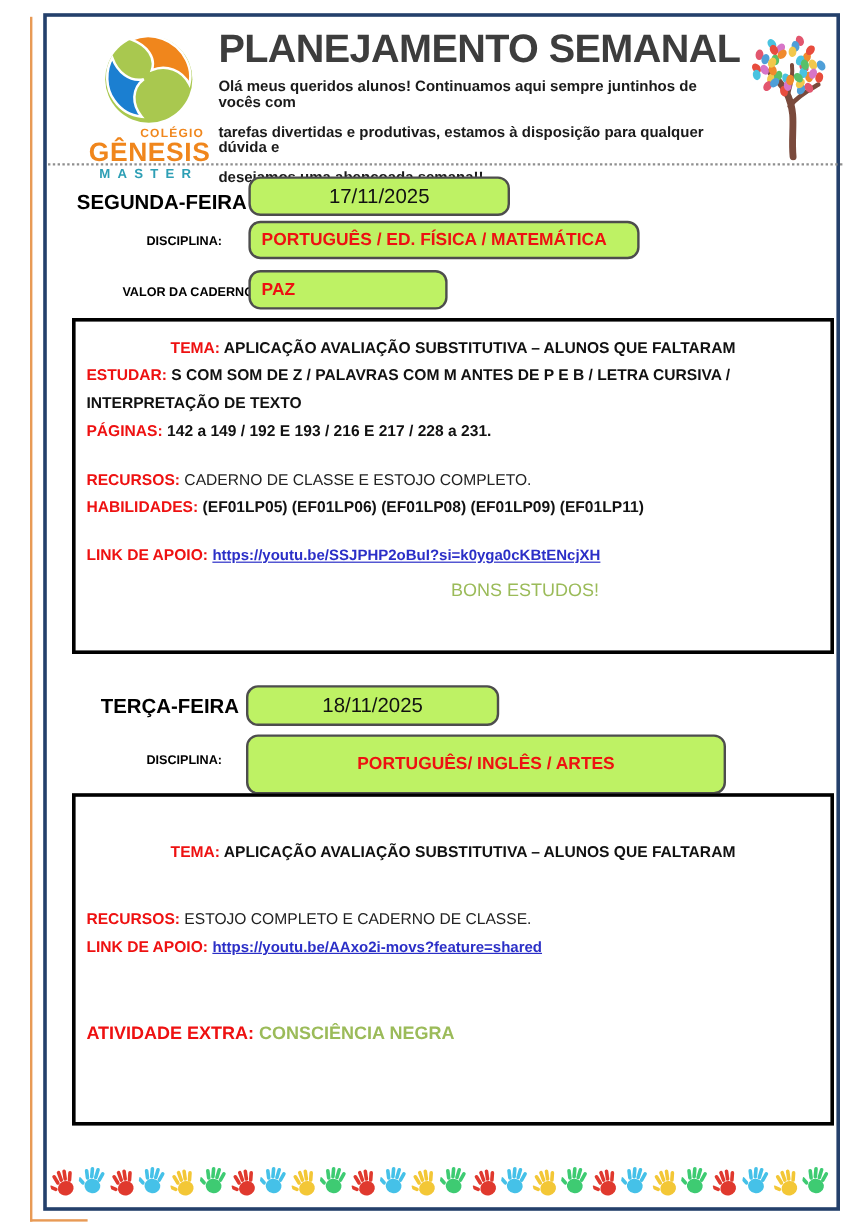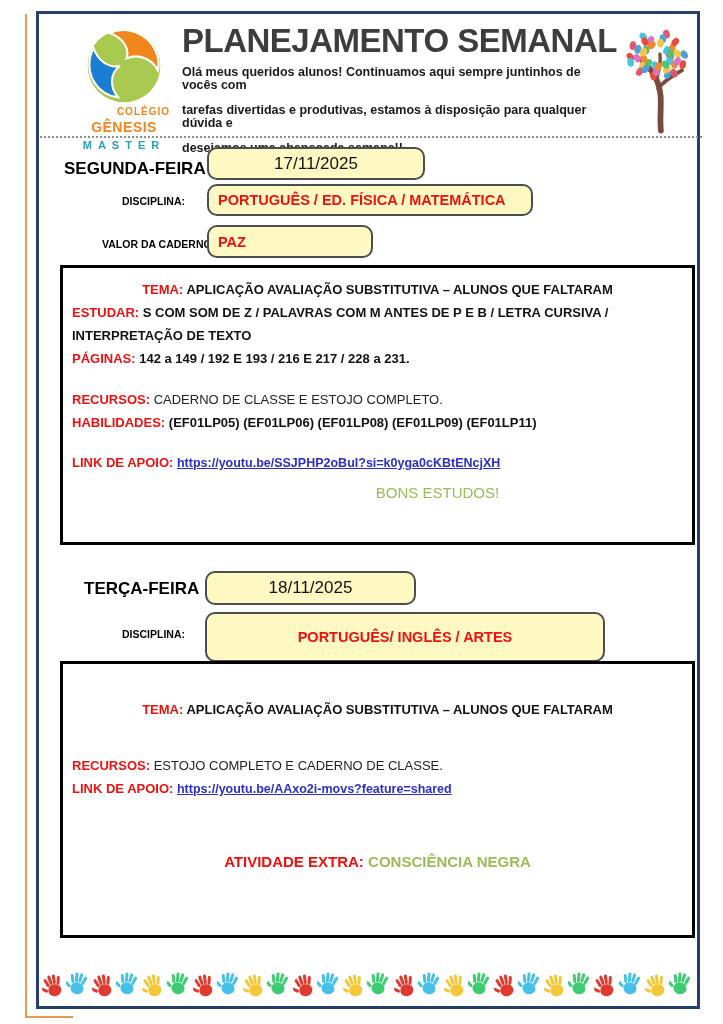--- a/index.html
+++ b/index.html
@@ -8,48 +8,48 @@
     font-family:"Liberation Sans",sans-serif;color:#111;overflow:hidden;
   }
   .orange-left{position:absolute;left:25px;top:14px;height:1004px;width:2px;background:#e89a55;}
   .orange-bottom{position:absolute;left:25px;top:1016px;width:48px;height:2px;background:#e89a55;}
   .navy-frame{position:absolute;left:36px;top:11px;width:664px;height:998px;border:3px solid #24406b;box-sizing:border-box;}
 
   
   .logo-wrap{position:absolute;left:74px;top:28px;width:100px;text-align:center;}
   .logo-circle{width:76px;height:76px;margin:0 auto;display:block;}
   .logo-colegio{font-size:10px;font-weight:bold;color:#f0861c;text-align:right;margin:2px 4px 0 0;letter-spacing:1px;}
-  .logo-genesis{font-size:14px;font-weight:bold;color:#f0861c;line-height:20px;letter-spacing:0.5px;}
+  .logo-genesis{font-size:22px;font-weight:bold;color:#f0861c;line-height:20px;letter-spacing:0.5px;}
   .logo-master{font-size:11px;font-weight:bold;color:#2d9fb5;letter-spacing:6px;margin-top:2px;}
   .page-title{position:absolute;left:182px;top:22px;font-size:33px;font-weight:bold;color:#3d3d3d;letter-spacing:-0.5px;white-space:nowrap;}
   .intro{position:absolute;left:182px;top:66px;width:430px;font-size:12.5px;font-weight:bold;color:#1a1a1a;}
   .intro div{margin-bottom:12px;line-height:13px;}
   .tree{position:absolute;left:616px;top:26px;width:86px;height:108px;}
   .dotted-sep{position:absolute;left:40px;top:136px;width:662px;border-top:2px dotted #8f8f8f;}
 
   
   .day-label{position:absolute;font-size:17px;font-weight:bold;color:#000;white-space:nowrap;}
   .field-label{position:absolute;font-size:10.5px;font-weight:bold;color:#000;white-space:nowrap;}
-  .round-box{position:absolute;border:2px solid #4d4d4d;border-radius:10px;background:#fef9c3;box-sizing:border-box;display:flex;align-items:center;}
+  .round-box{position:absolute;border:2px solid #4d4d4d;border-radius:10px;background:#bef264;box-sizing:border-box;display:flex;align-items:center;}
   .round-box.centered{justify-content:center;}
   .date-text{font-size:17px;color:#111;width:100%;text-align:center;}
   .red-val{font-size:14.5px;font-weight:bold;color:#ee1111;padding-left:9px;white-space:nowrap;}
   .red-val.center{padding-left:0;width:100%;text-align:center;}
 
   
   .content-box{position:absolute;left:60px;width:635px;border:3px solid #000;background:#fff;box-sizing:border-box;font-size:13px;font-weight:bold;}
   .cb-inner{padding:10px 9px 0 9px;}
   .lbl{color:#ee1111;font-weight:bold;}
   .val-bold{color:#111;font-weight:bold;}
   .val-reg{color:#222;font-weight:normal;}
   .row{line-height:23px;}
   .tema-row{text-align:center;line-height:23px;}
   .link{color:#2b2fc7;text-decoration:underline;font-size:12.5px;font-weight:bold;word-break:break-all;}
   .bons{color:#9bbb59;font-size:15px;font-weight:normal;text-align:center;padding-left:120px;margin-top:9px;}
-  .extra-row{text-align:center;font-size:15px;font-weight:bold;}
+  .extra-row{text-align:left;font-size:15px;font-weight:bold;}
   .extra-green{color:#9bbb59;}
 
   
   .hands{position:absolute;left:41px;top:961px;width:652px;height:40px;display:flex;justify-content:space-between;align-items:flex-end;}
   .hand{width:24px;height:36px;flex:0 0 auto;}
   .hand:nth-child(odd){transform:rotate(-14deg) translateY(2px);}
   .hand:nth-child(even){transform:rotate(11deg);}
 </style>
 </head>
 <body>

